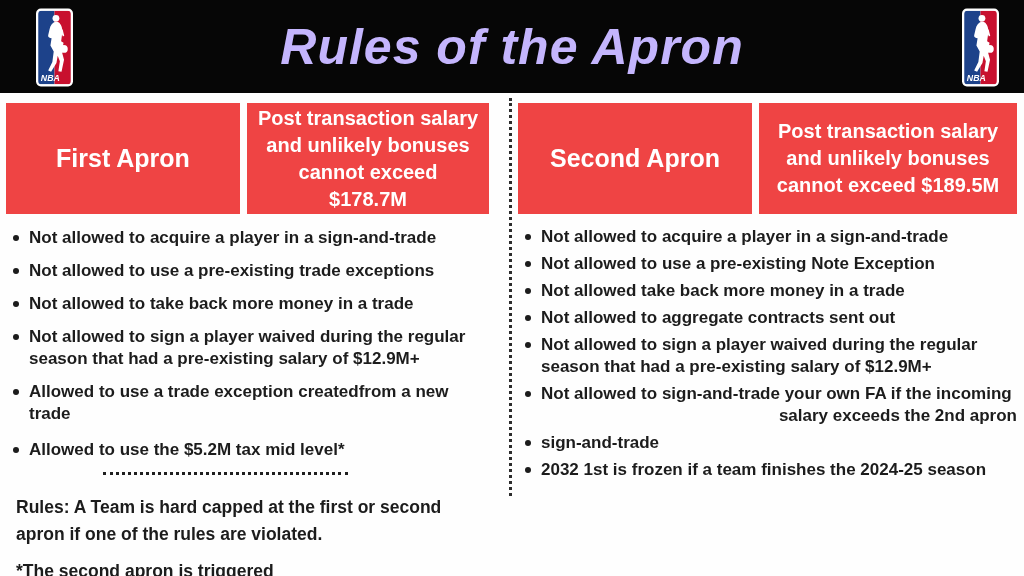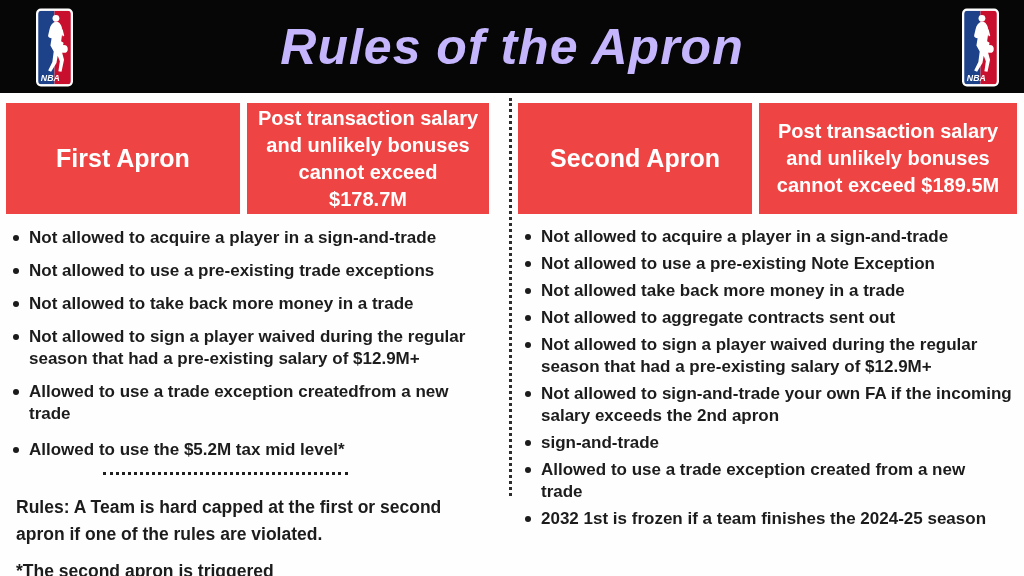--- a/index.html
+++ b/index.html
@@ -36,21 +36,21 @@
   
   ul.rules{list-style:none;margin:13px 0 0 0;padding:0;}
   .col-right ul.rules{margin-top:12px;}
   .rule{display:flex;align-items:flex-start;}
   .col-left  .rule{margin-bottom:11px;}
   .col-right .rule{margin-bottom:5px;}
   .dot{width:6px;height:6px;border-radius:50%;background:#1c1c1c;margin:8px 10px 0 7px;flex:none;}
   .txt{flex:1;font-size:17px;line-height:22px;font-weight:bold;color:#1c1c1c;}
   .ln{display:block;}
   .ln:empty{display:none;}
-  .center-line2 .ln:nth-child(2){text-align:left;}
+  .center-line2 .ln:nth-child(2){text-align:right;}
 
   
   .dotted-hr{width:245px;height:0;border-top:3px dotted #1f1f1f;margin:6px 0 0 97px;}
   .note{margin:19px 0 0 10px;width:472px;font-size:17.5px;line-height:27px;
     font-weight:bold;color:#1c1c1c;}
   .footnote{margin:13px 0 0 10px;font-size:17.5px;font-weight:bold;color:#1c1c1c;}
 </style>
 </head>
 <body>
 
@@ -205,27 +205,20 @@
         </li>
         <li class="rule">
           <span class="dot"></span>
           <span class="txt">
               <span class="ln">sign-and-trade</span>
             </span>
         </li>
         <li class="rule">
           <span class="dot"></span>
           <span class="txt">
-            <span class="ln">Allowed to use a trade exception created from a new</span>
-              <span class="ln">trade</span>
-            </span>
-        </li>
-        <li class="rule">
-          <span class="dot"></span>
-          <span class="txt">
             <span class="ln">2032 1st is frozen if a team finishes the 2024-25 season</span>
             </span>
         </li>
       </ul>
     </div>
 
   </div>
 </div>
 
 </body></html>

